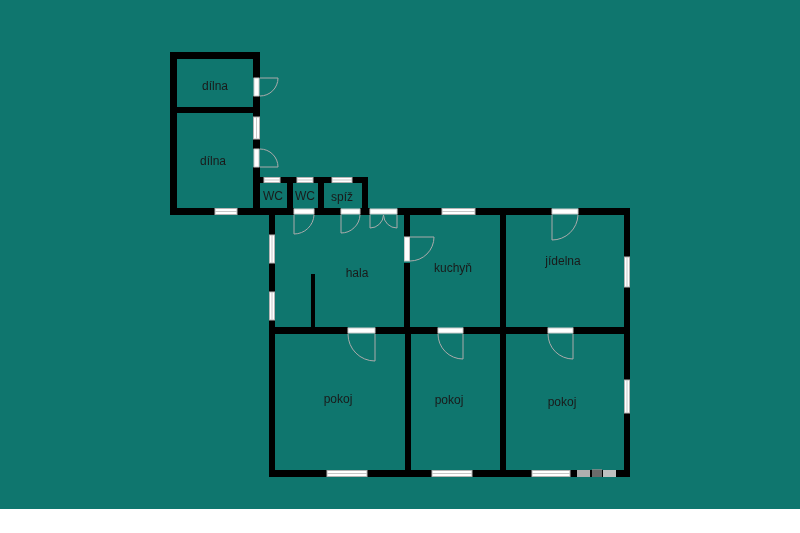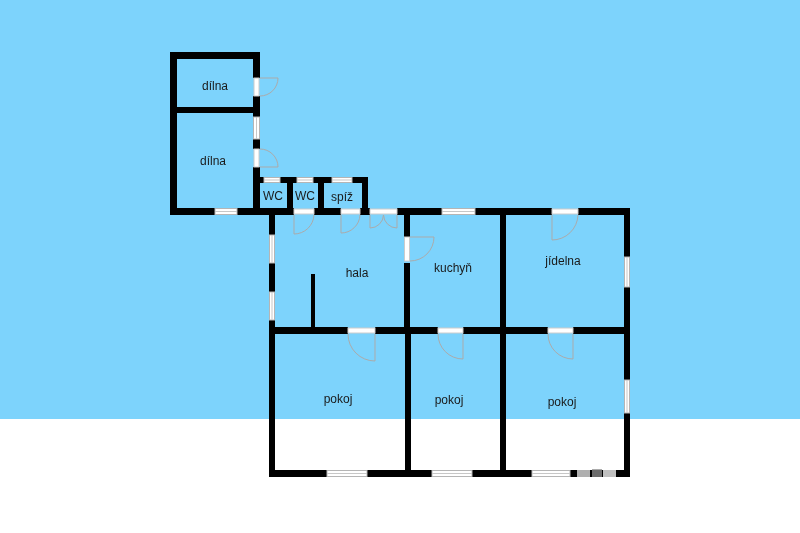--- a/index.html
+++ b/index.html
@@ -7,22 +7,22 @@
     padding: 0;
     background: #ffffff;
     width: 800px;
     height: 533px;
     overflow: hidden;
     font-family: "Liberation Sans", sans-serif;
   }
   .stage {
     position: relative;
     width: 800px;
-    height: 419px;
-    background: #7dd3fc;
+    height: 509px;
+    background: #0f766e;
   }
   svg { display: block; }
   .wall { fill: #000000; stroke: none; }
   .stub { fill: #000000; }
   .win  { fill: #ffffff; stroke: #b5b5b5; stroke-width: 1; }
   .winline { stroke: #c7c7c7; stroke-width: 1; fill: none; }
   .door-arc { fill: none; stroke: #ababab; stroke-width: 1; }
   .door-leaf { stroke: #ababab; stroke-width: 1; fill: none; }
   .jamb { fill: #ffffff; stroke: #cccccc; stroke-width: 1; }
   .room-label {

